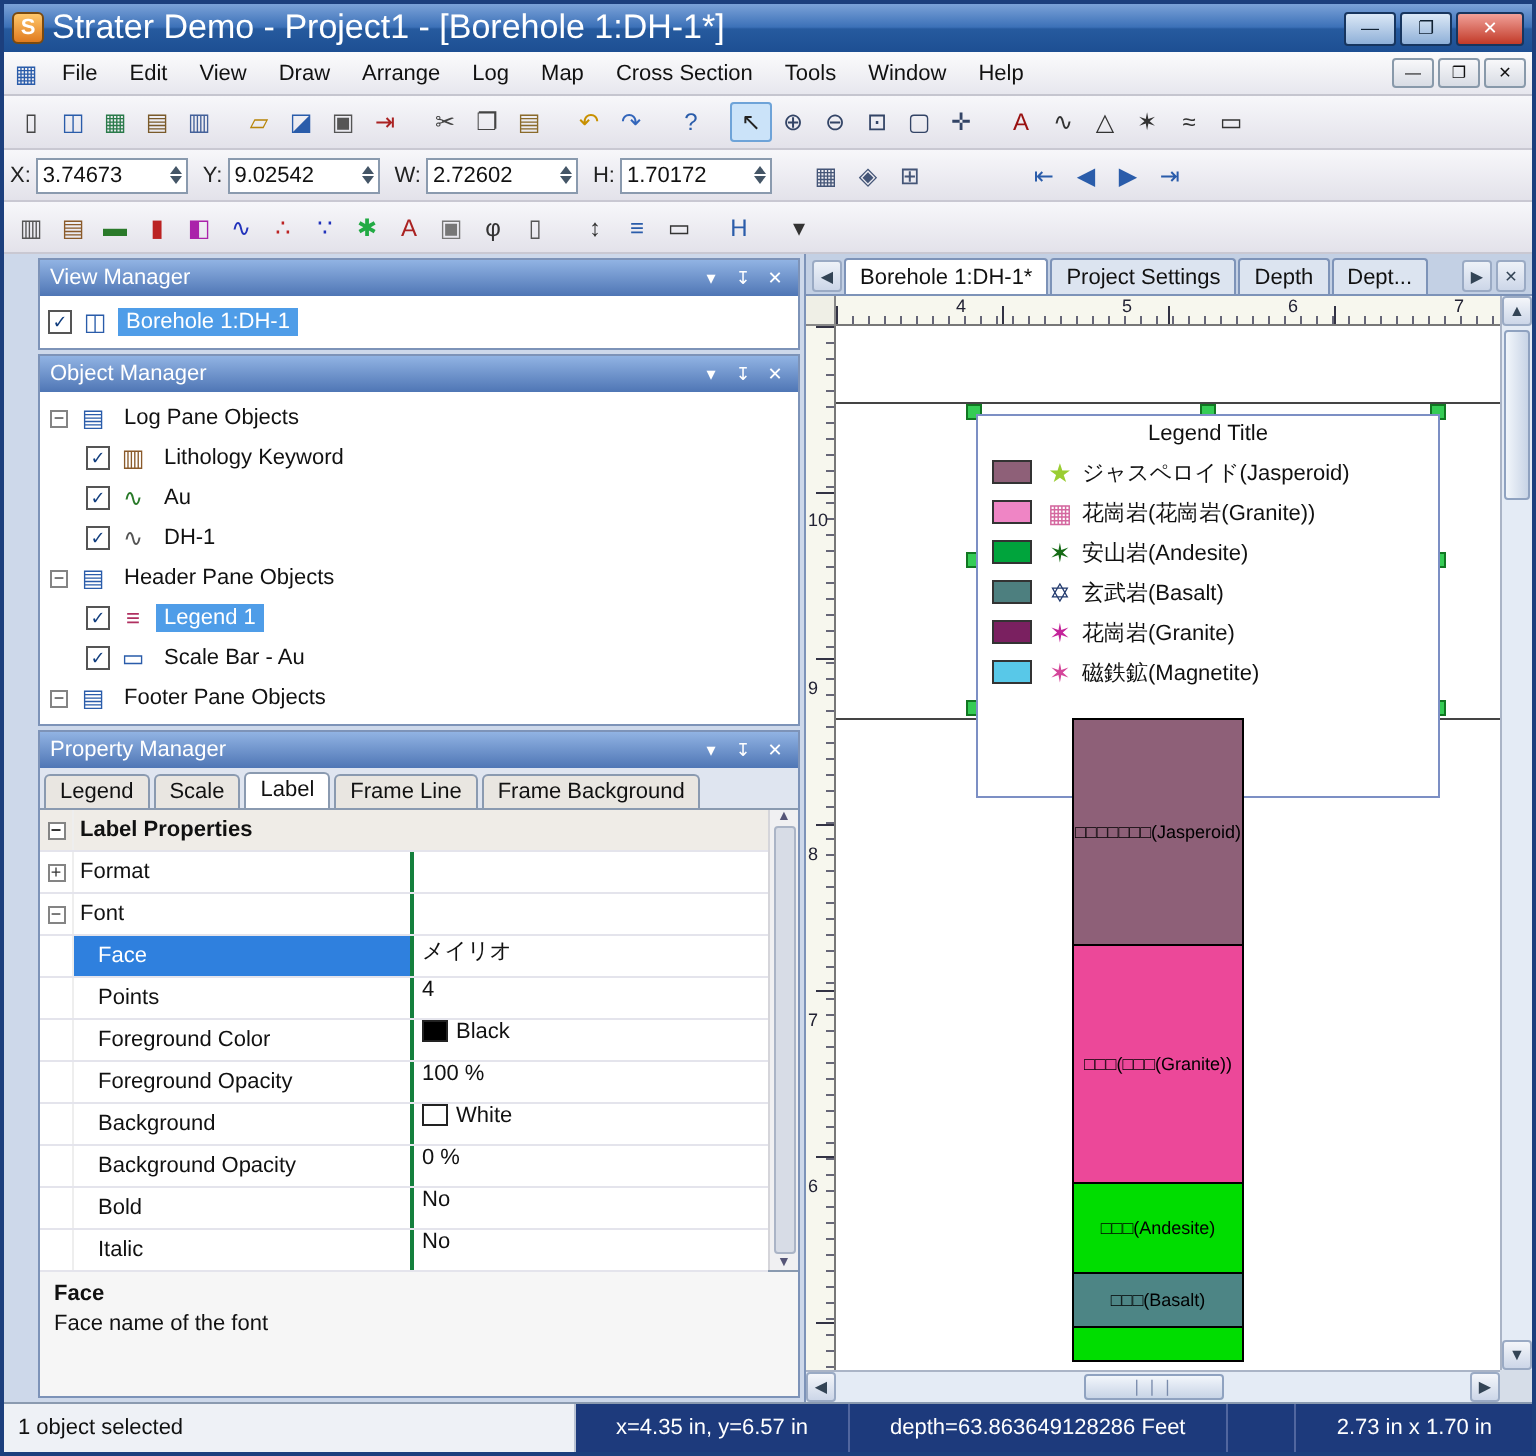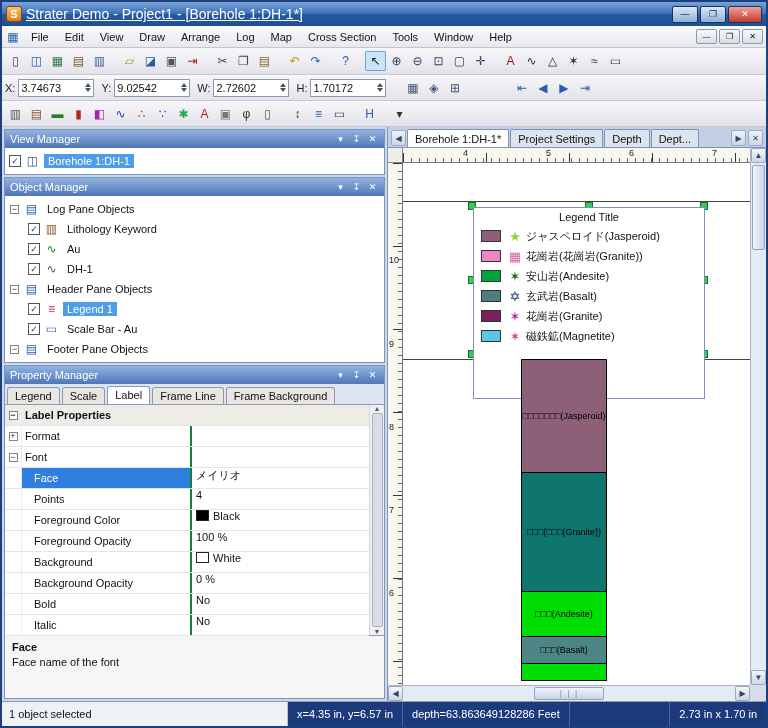--- a/index.html
+++ b/index.html
@@ -8,21 +8,21 @@
 
   .window { width:768px; height:728px; border:2px solid #1c3f7d; background:#cdd8ea;
             display:flex; flex-direction:column; overflow:hidden; }
 
   
   .titlebar { height:24px; flex:none; display:flex; align-items:center; padding:0 4px; gap:4px;
               background:linear-gradient(180deg,#7ba2d8 0%,#3c71b8 48%,#265a9e 52%,#1d4f93 100%); color:#fff; }
   .app-icon { width:16px; height:16px; flex:none; border-radius:3px; border:1px solid #7a4a10;
               background:linear-gradient(#ffc76a,#e07b1f); color:#fff; font-weight:bold; font-size:11px;
               display:flex; align-items:center; justify-content:center; }
-  .title-text { font-size:14px; white-space:nowrap; overflow:hidden;text-decoration:underline; }
+  .title-text { font-size:17px; white-space:nowrap; overflow:hidden; }
   .capbtns { margin-left:auto; display:flex; gap:2px; }
   .cap { width:26px; height:17px; border:1px solid #17355e; border-radius:2px; font-size:9px; color:#123;
          background:linear-gradient(#dbe8f6,#8fb0d8); display:flex; align-items:center; justify-content:center; }
   .cap.close { width:34px; background:linear-gradient(#f0a098,#c23a28); color:#fff; }
 
   
   .menubar { height:22px; flex:none; display:flex; align-items:center; padding:0 3px;
              background:linear-gradient(#fbfbfc,#e7e7ee); border-bottom:1px solid #c5c5cf; }
   .mdi-icon { width:16px; text-align:center; color:#2a5caa; font-size:12px; margin-right:2px; }
   .menu-item { padding:3px 8px; white-space:nowrap; }
@@ -41,21 +41,21 @@
   .cfield { display:flex; align-items:center; margin-right:7px; }
   .clabel { margin-right:3px; color:#222; }
   .cbox { width:76px; height:18px; background:#fff; border:1px solid #8a9aae; display:flex; align-items:center; padding:0 2px;gap:24px; }
   .cval { flex:1; font-size:11px; }
   .cspin { width:9px; display:flex; flex-direction:column; align-items:center; gap:1px; }
   .cspin i { display:block; width:0; height:0; border-left:3px solid transparent; border-right:3px solid transparent; }
   .cspin .up { border-bottom:4px solid #456; } .cspin .dn { border-top:4px solid #456; }
   .navgrp { margin-left:46px; display:flex; }
 
   
-  .main { flex:1; display:flex; min-height:0; }
+  .main { flex:1; display:flex; min-height:0;margin-left:15px; }
   .left { width:386px; flex:none; display:flex; flex-direction:column; background:#cdd8ea; border-right:1px solid #7d93b8; }
   .panel { margin:2px 2px 0; border:1px solid #7d93b8; background:#fff; display:flex; flex-direction:column; overflow:hidden; }
   .panel.pm { flex:1; margin-bottom:2px; }
   .phead { height:18px; flex:none; display:flex; align-items:center; padding:0 5px; color:#fff;
            background:linear-gradient(#91b3e3,#4f76b5); font-size:11px; }
   .phbtns { margin-left:auto; display:flex; gap:3px; }
   .phbtn { width:13px; height:13px; display:flex; align-items:center; justify-content:center; font-size:9px; color:#fff; }
 
   .vm-body { height:26px; background:#fff; display:flex; align-items:center; padding:3px 4px; }
   .om-body { height:166px; background:#fff; padding-top:3px; overflow:hidden; }
@@ -146,21 +146,21 @@
   .vspace { flex:1; }
   .hspace { flex:1; }
   .hthumb { width:70px; margin:1px 0; background:linear-gradient(#f2f6fb,#c8d4e6); border:1px solid #8fa2c0; border-radius:2px;
             display:flex; align-items:center; justify-content:center; color:#7a8cac; font-size:8px; letter-spacing:1px; }
   .scorner { position:absolute; right:0; bottom:0; width:16px; height:16px; background:#d6dde8; }
 
   
   .statusbar { height:25px; flex:none; display:flex; align-items:stretch; border-top:1px solid #8a9ab0; background:#eef1f6; }
   .sb-left { width:286px; flex:none; display:flex; align-items:center; padding-left:7px; border-right:1px solid #b9c2d2; }
   .sb-dark { flex:1; background:#1d3a7c; color:#fff; display:flex; align-items:center; }
-  .sb-cell { display:flex; align-items:center; padding:0 9px; height:100%; border-right:1px solid #51669f; white-space:nowrap; }
+  .sb-cell { display:flex; align-items:center; padding:0 20px; height:100%; border-right:1px solid #51669f; white-space:nowrap; }
   .sb-cell.last { margin-left:auto; border-right:none; border-left:1px solid #51669f; }
 </style>
 </head>
 <body>
 
 <div class="window">
 
   <div class="titlebar">
     <div class="app-icon">S</div>
     <div class="title-text">Strater Demo - Project1 - [Borehole 1:DH-1*]</div>
@@ -709,21 +709,21 @@
                   <span class="lsym" style="color: rgb(212, 69, 154);">✶</span>
                   <span class="llabel">磁鉄鉱(Magnetite)</span>
                 </div>
             </div>
           </div>
 
           <div class="logcol">
             <div class="lsec" style="background: rgb(142, 96, 120); height: 114px;">
                 <span>□□□□□□□(Jasperoid)</span>
               </div>
-              <div class="lsec" style="background: #0f766e; height: 120px;">
+              <div class="lsec" style="background: #ec4899; height: 120px;">
                 <span>□□□(□□□(Granite))</span>
               </div>
               <div class="lsec" style="background: rgb(0, 221, 0); height: 46px;">
                 <span>□□□(Andesite)</span>
               </div>
               <div class="lsec" style="background: rgb(77, 133, 133); height: 28px;">
                 <span>□□□(Basalt)</span>
               </div>
               <div class="lsec" style="background: rgb(0, 221, 0); height: 18px;">
                 <span></span>

